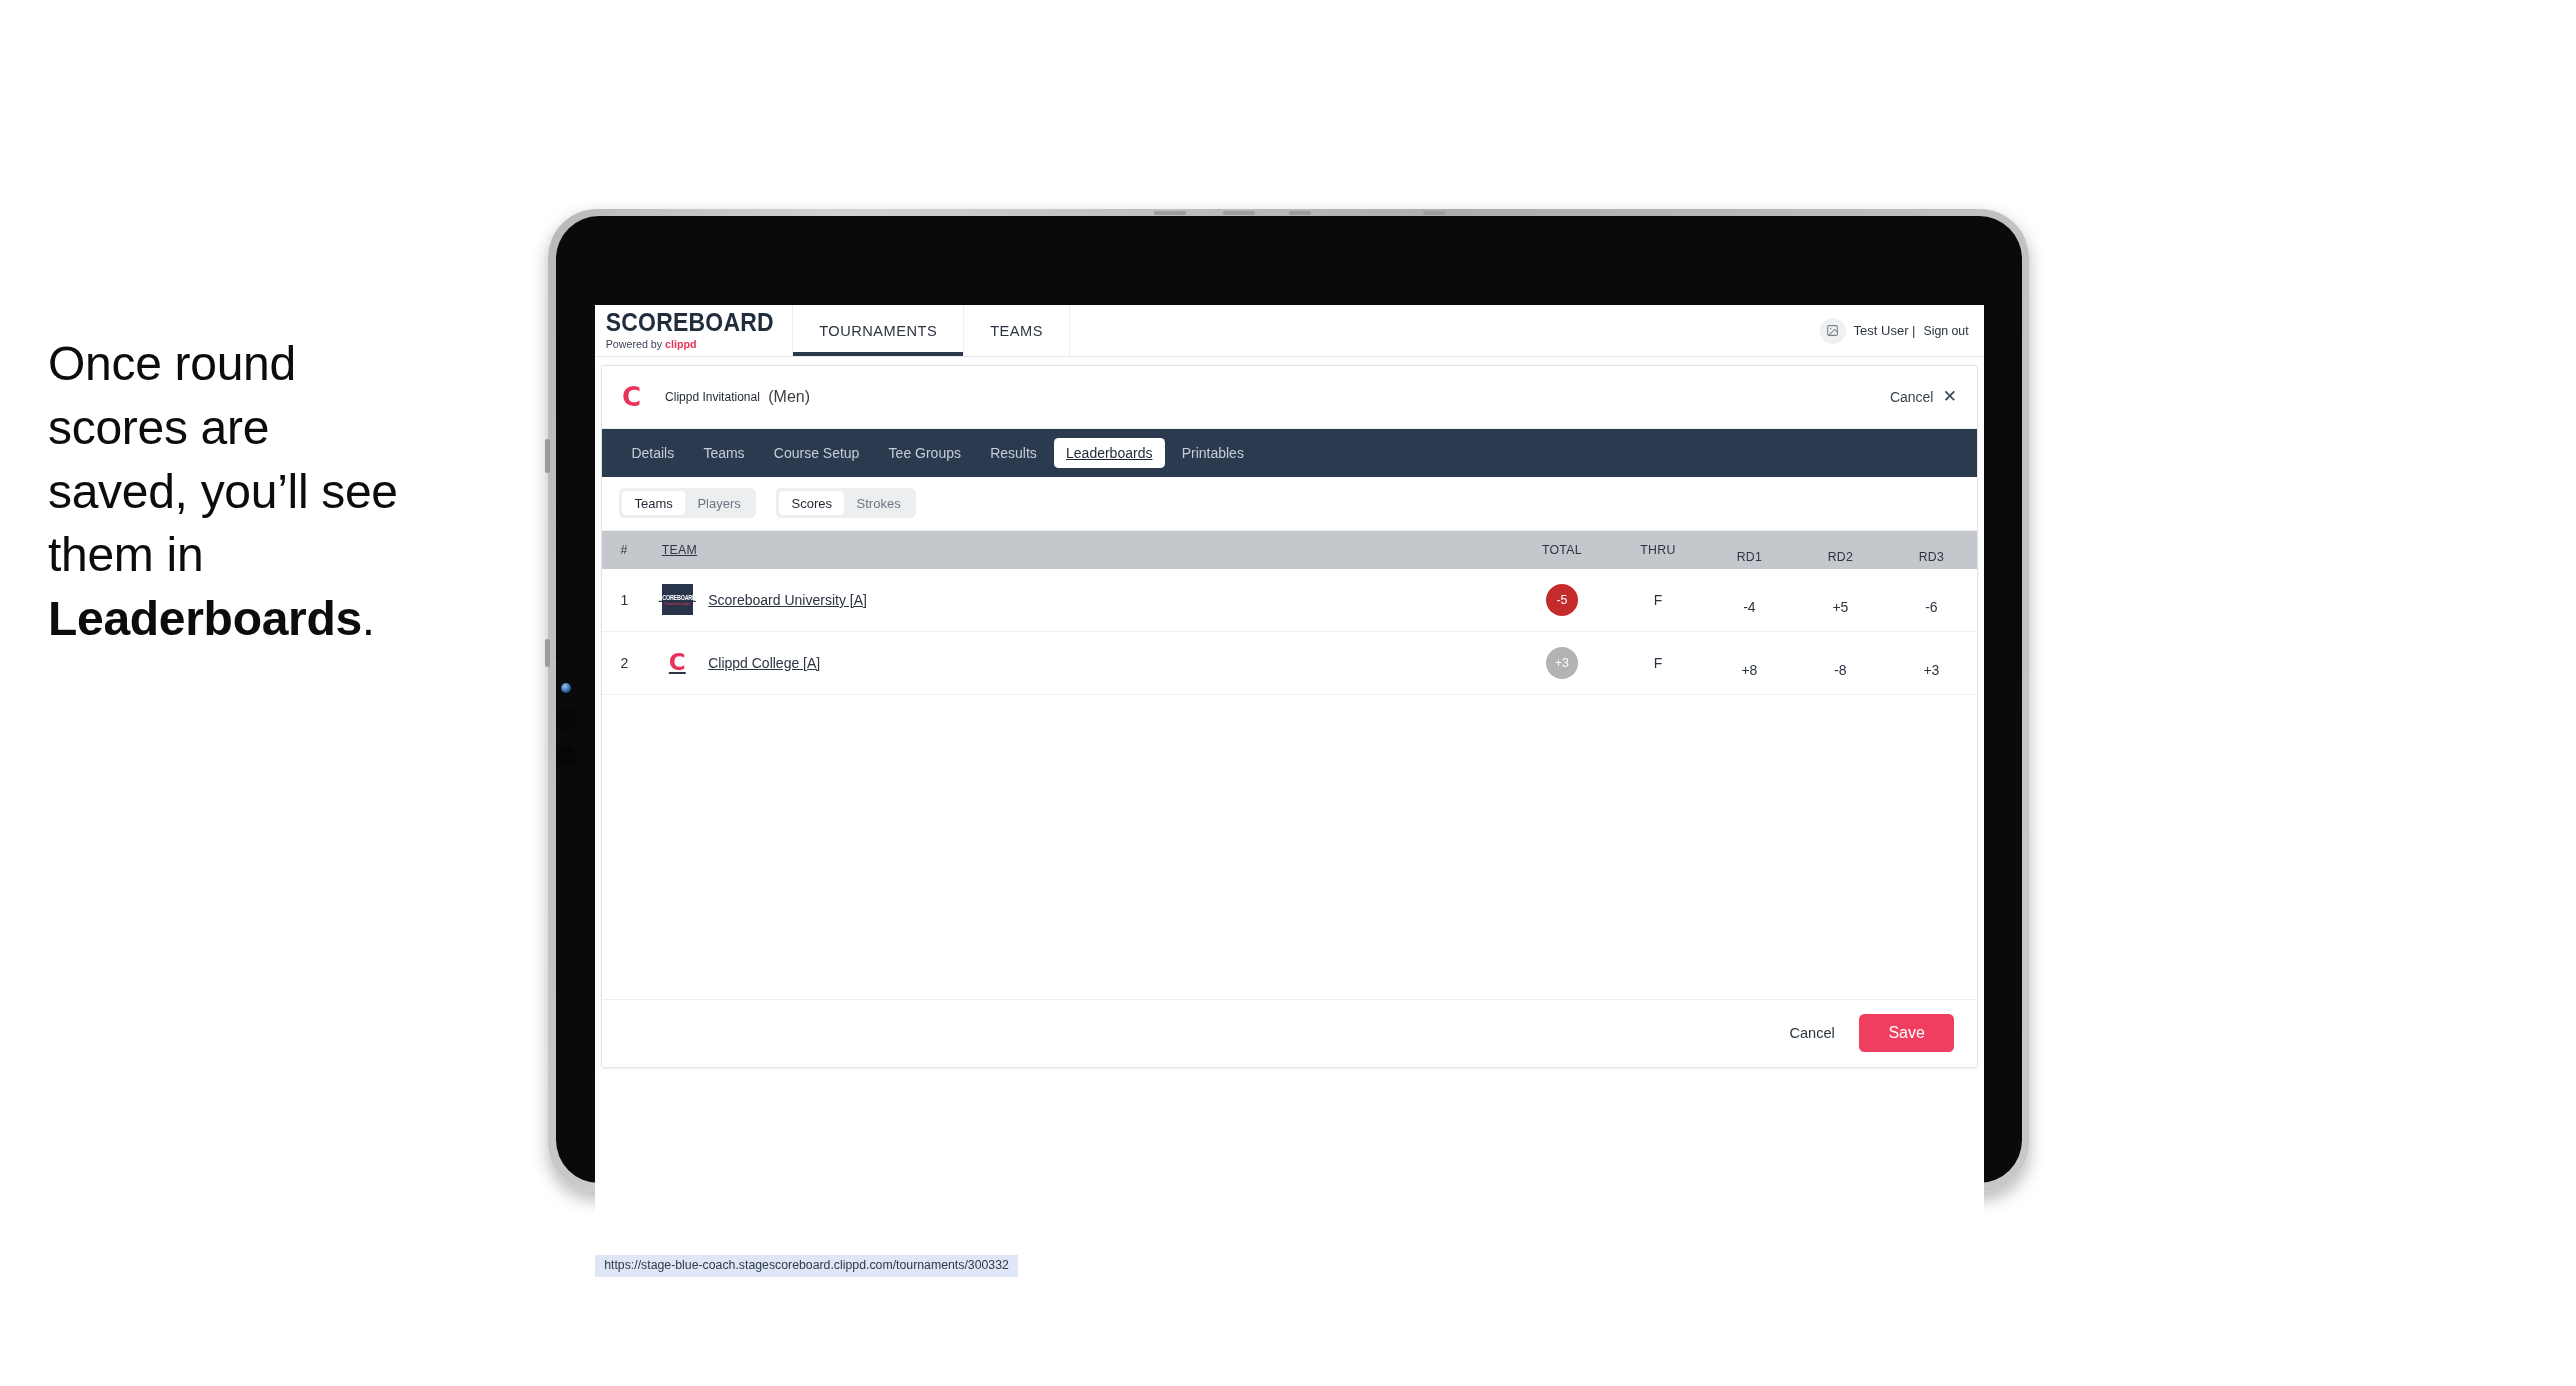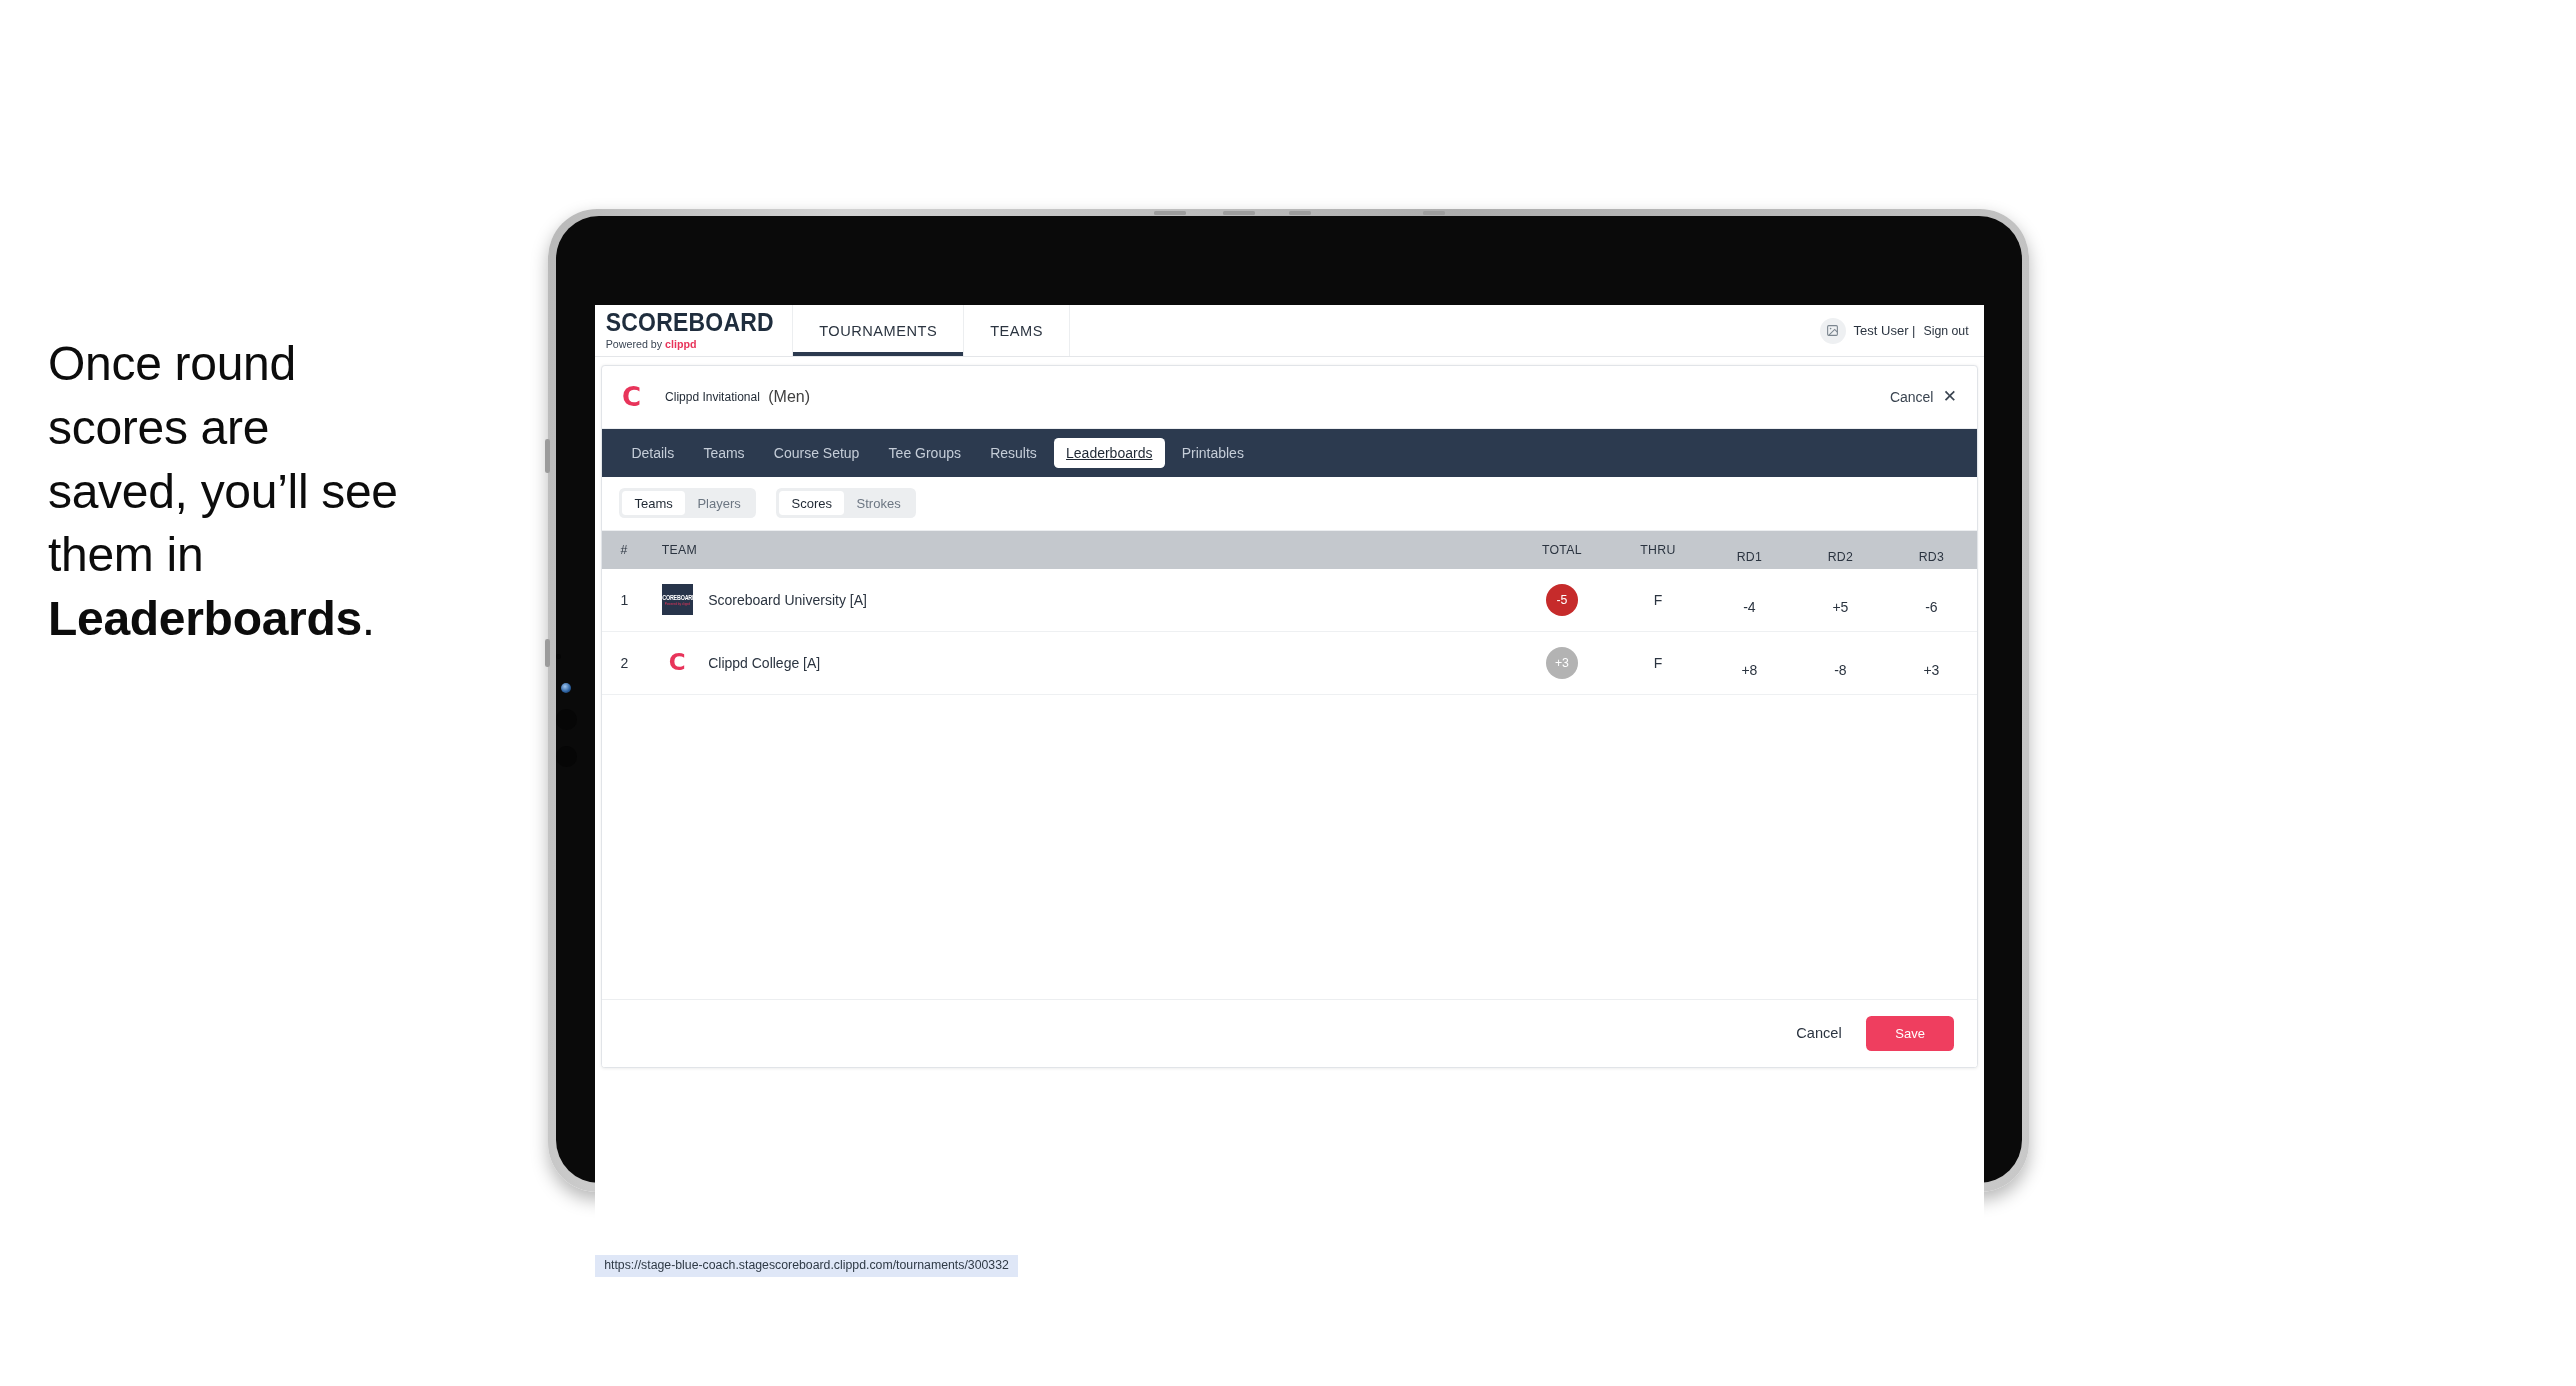--- a/index.html
+++ b/index.html
@@ -192,21 +192,21 @@
   #thead {
     height: 38px; background: #c4c8cd;
     font-size: 12.3px; color: #2b3440; letter-spacing: 0.3px;
   }
   .tbody-row {
     height: 63px;
     border-bottom: 0.8px solid #eef0f2;
     font-size: 14px; color: #2b3440;
   }
   .c-rank  { width: 49px; text-align: left; padding-left: 18.4px; }
-  .c-team  { flex: 1; display: flex; align-items: center; gap: 15.4px; padding-left: 10.7px; }
+  .c-team  { flex: 1; display: flex; align-items: center; gap: 15.4px; padding-left: 10.7px; text-decoration: underline; }
   .c-total { width: 100px; text-align: center; }
   .c-thru  { width: 92px; text-align: center; }
   .c-rd    { width: 91px; text-align: center; margin-top: 15px; }
 
   .team-logo-sb {
     width: 31px; height: 31px;
     background: #27344a;
     display: flex; flex-direction: column;
     align-items: center; justify-content: center;
     flex: none;
@@ -237,21 +237,21 @@
     border-top: 0.8px solid #eceef0;
     display: flex; align-items: center; justify-content: flex-end;
     gap: 20px; padding-right: 23px;
     background: #fff;
   }
   #btn-cancel {
     font-size: 14.6px; color: #2b3440; cursor: pointer; padding: 6.1px 4.6px;
   }
   #btn-save {
     background: #ef3e5f; color: #ffffff;
-    font-size: 13px; padding: 10px 29px;
+    font-size: 16px; padding: 10px 29px;
     border: none; border-radius: 5.4px; cursor: pointer;
     font-family: "Liberation Sans", sans-serif;
   }
 
   
   #statusbar {
     position: absolute; left: 0; bottom: 0;
     background: #dfe7f7;
     font-size: 12.3px; color: #2f3a46;
     padding: 3.8px 9.2px 4.6px 9.2px;

